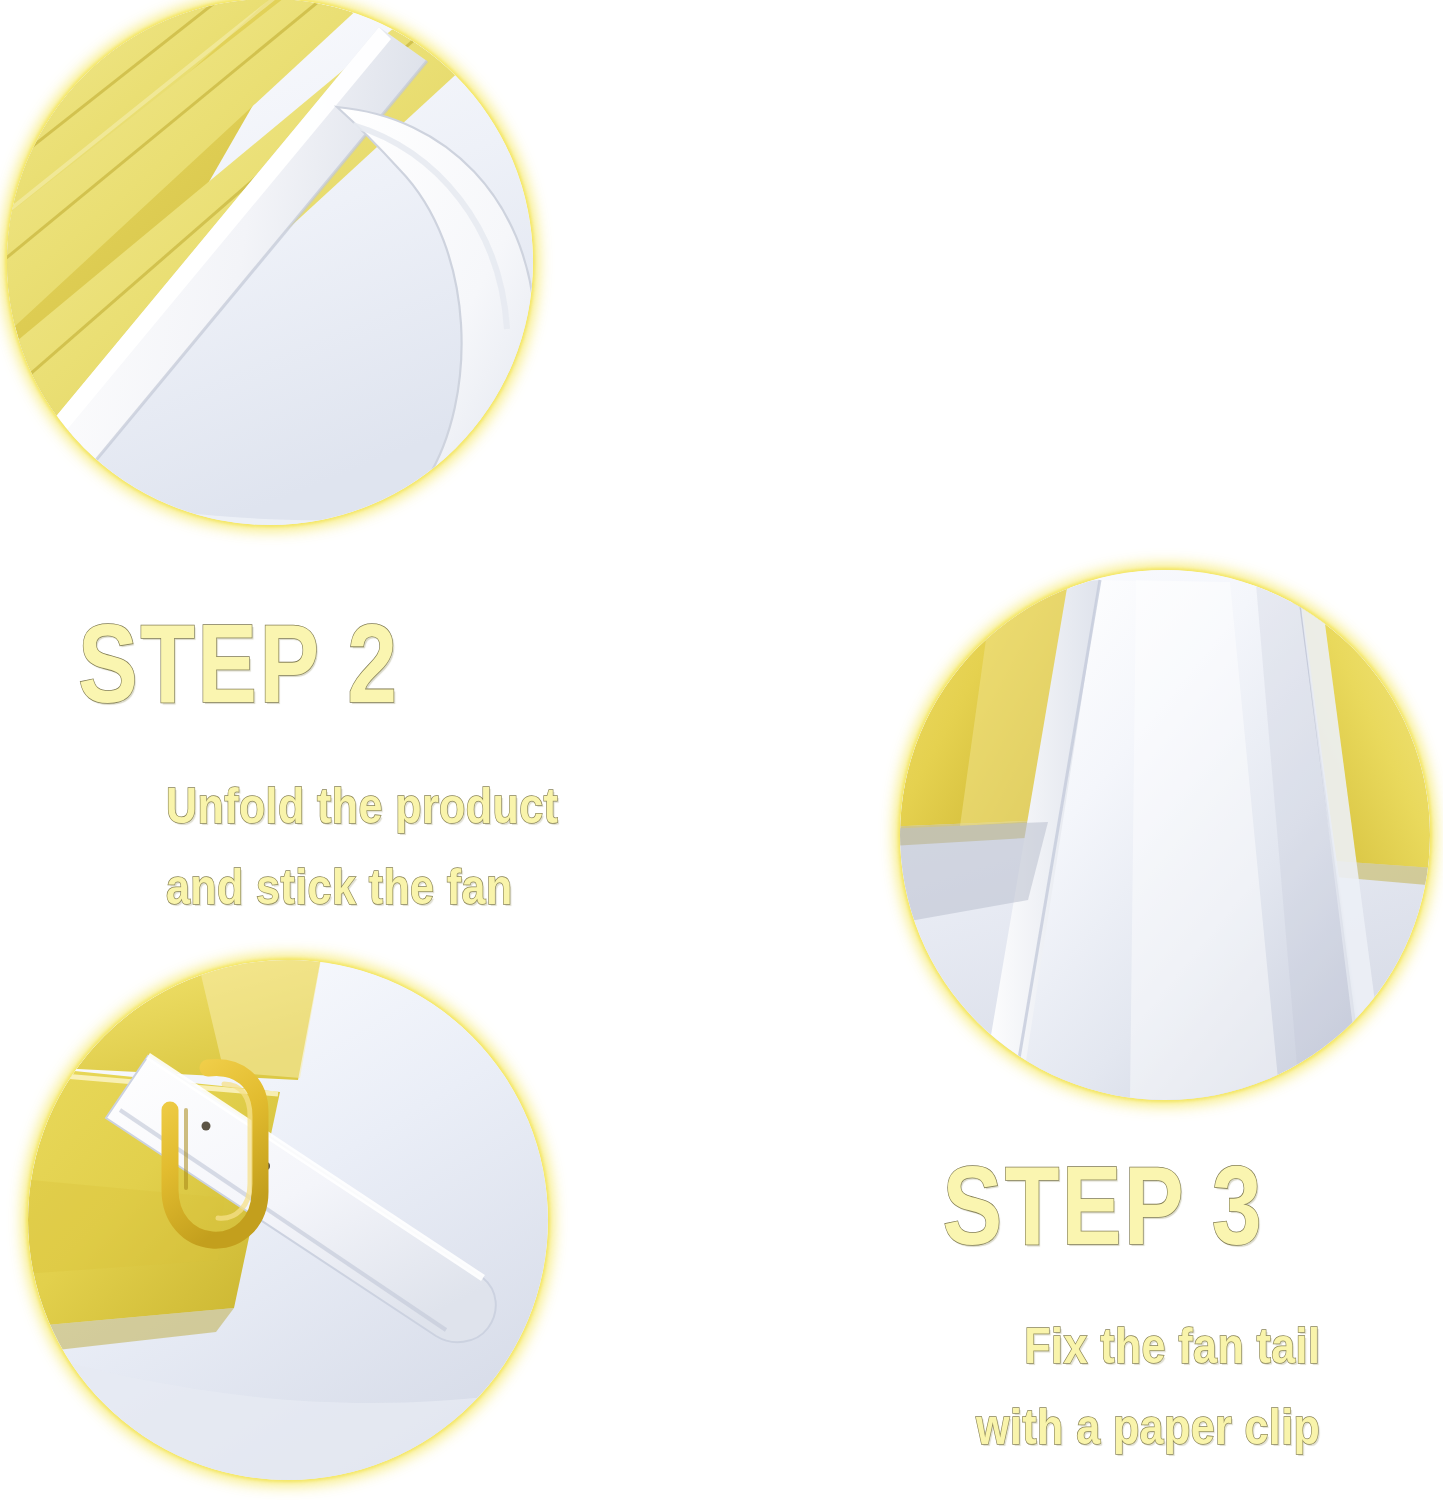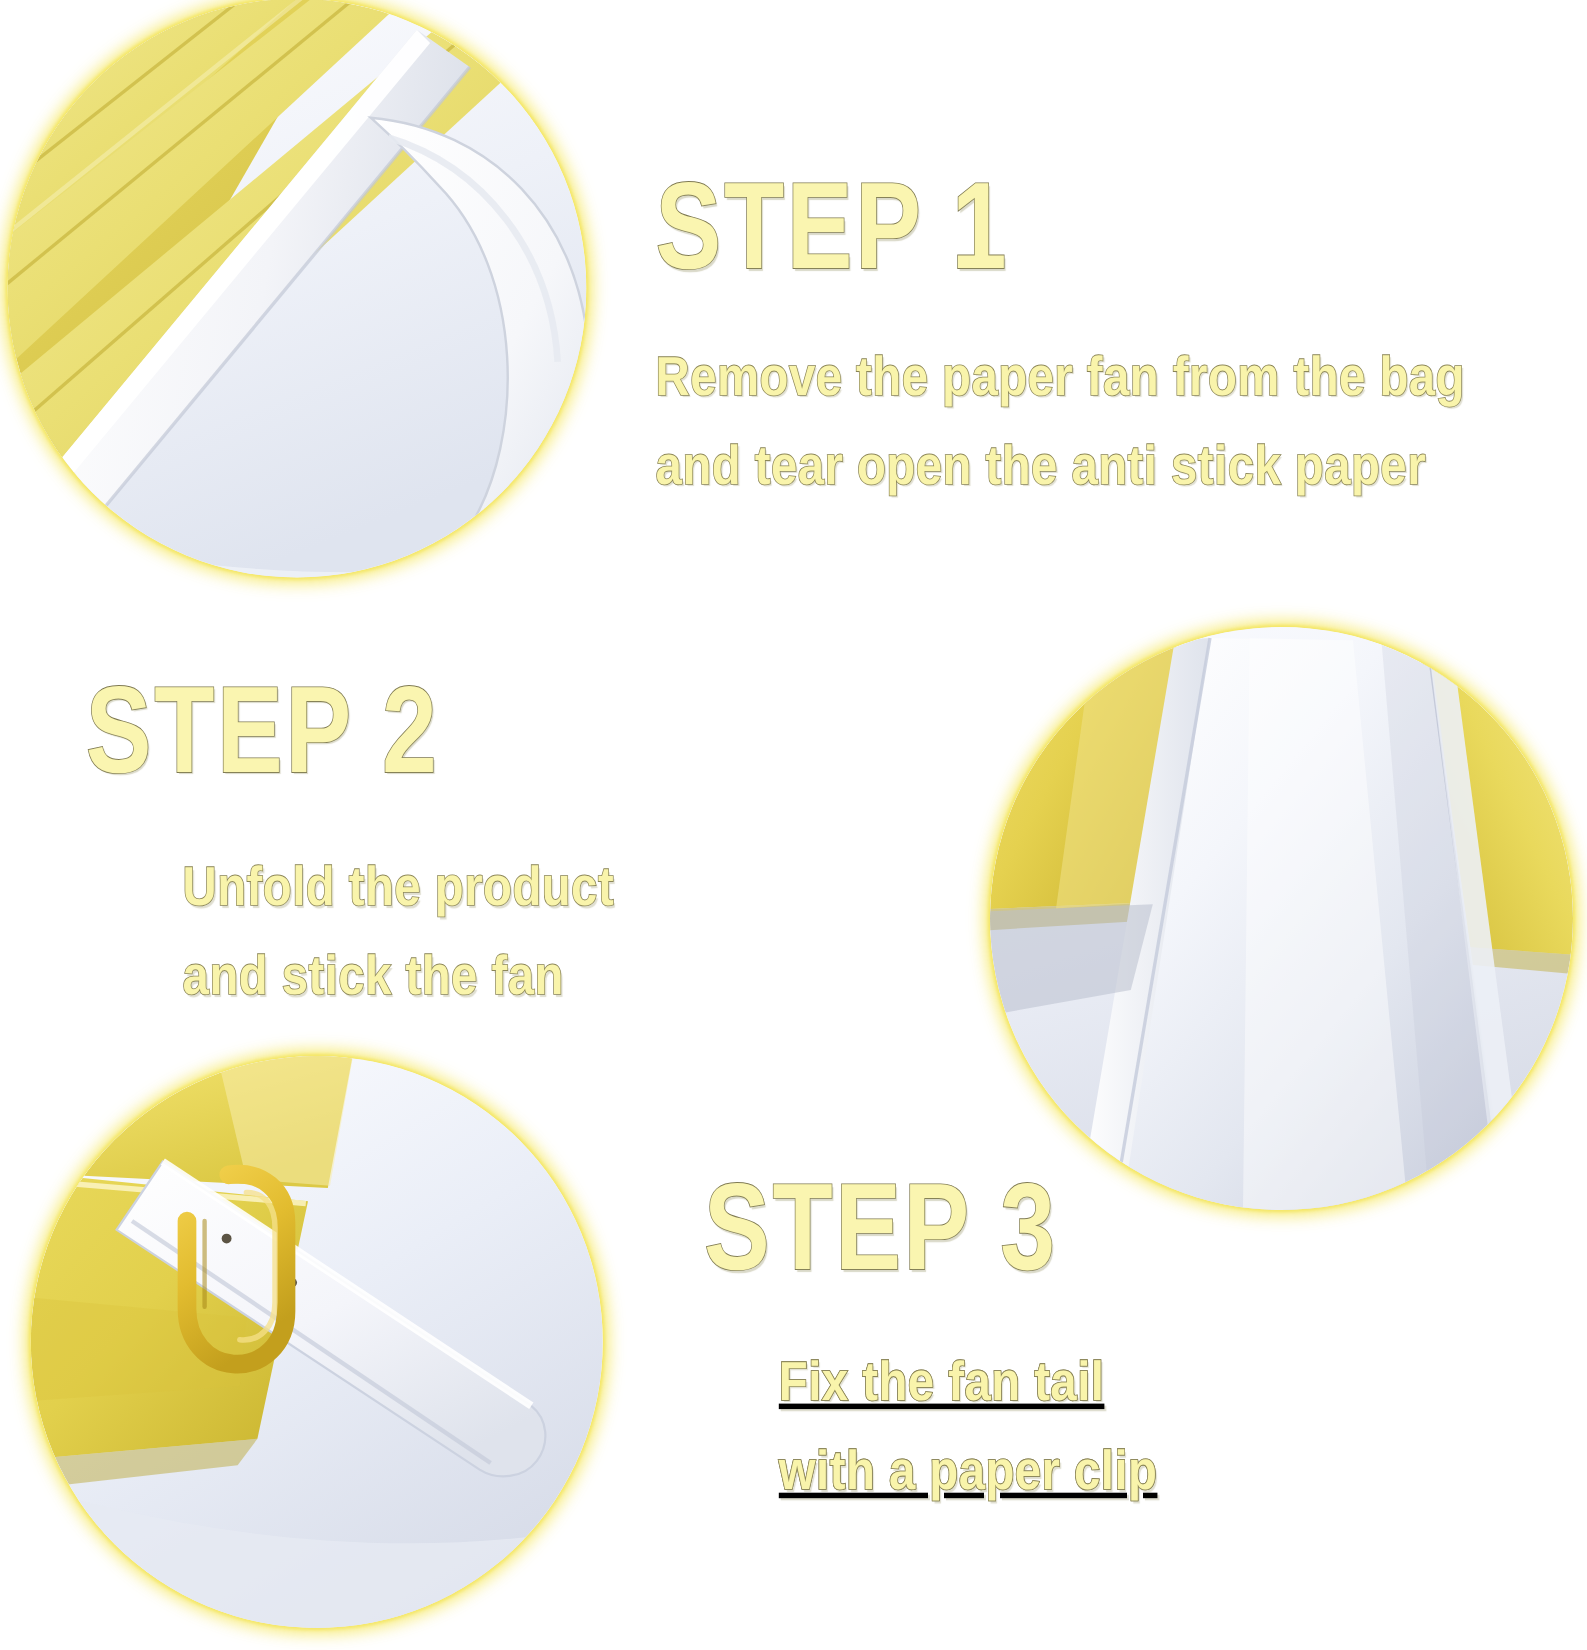--- a/index.html
+++ b/index.html
@@ -70,23 +70,23 @@
   #text-step1 .step-body { margin-top: 40px; }
   #text-step1 .step-line { transform-origin: left center; }
 
   
   #text-step2 { left: 78px; top: 608px; width: 700px; }
   #text-step2 .step-heading { transform-origin: left center; }
   #text-step2 .step-body { margin-top: 46px; margin-left: 88px; }
   #text-step2 .step-line { transform-origin: left center; }
 
   
-  #text-step3 { left: 640px; top: 1060px; width: 780px; }
+  #text-step3 { left: 640px; top: 1150px; width: 780px; text-align: right; }
   #text-step3 .step-heading { transform-origin: left center; }
-  #text-step3 .step-body { margin-top: 44px; margin-left: 68px; text-decoration: underline; }
+  #text-step3 .step-body { margin-top: 44px; margin-left: 68px; }
   #text-step3 .step-line { transform-origin: left center; }
 </style>
 </head>
 <body>
 
 <div id="page">
 
   <div class="photo" id="photo-step1">
     <svg viewBox="0 0 526 526" preserveAspectRatio="xMidYMid slice" aria-hidden="true">
       <defs>
@@ -162,27 +162,20 @@
           <path d="M330,108 C440,118 520,200 528,320 C534,410 486,470 420,480
                    C470,400 470,250 392,170 C372,148 350,126 330,108 Z" fill="none" stroke="#ced3de" stroke-width="2.2"></path>
           <path d="M346,126 C432,152 494,230 500,330" fill="none" stroke="#e7eaf1" stroke-width="6" opacity="0.9"></path>
         </g>
 
         <path d="M-20,470 C120,520 330,540 546,500 L546,546 L-20,546 Z" fill="#eff2f8" opacity="0.85"></path>
       </g>
     </svg>
   </div>
 
-  <div class="text-block" id="text-step1">
-    <div class="step-heading">STEP 1</div>
-    <div class="step-body">
-      <div class="step-line">Remove the paper fan from the bag</div>
-      <div class="step-line">and tear open the anti stick paper</div>
-    </div>
-  </div>
 
   <div class="text-block" id="text-step2">
     <div class="step-heading">STEP 2</div>
     <div class="step-body">
       <div class="step-line">Unfold the product</div>
       <div class="step-line">and stick the fan</div>
     </div>
   </div>
 
   <div class="photo" id="photo-step2">

